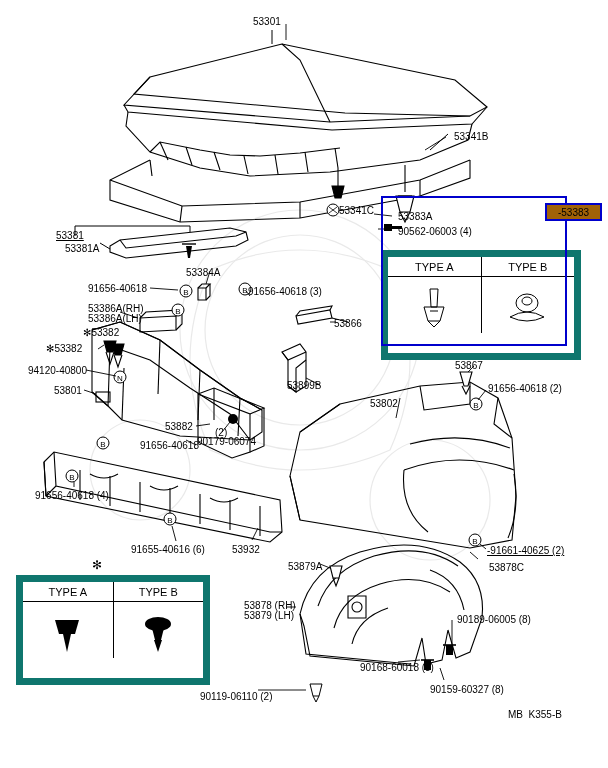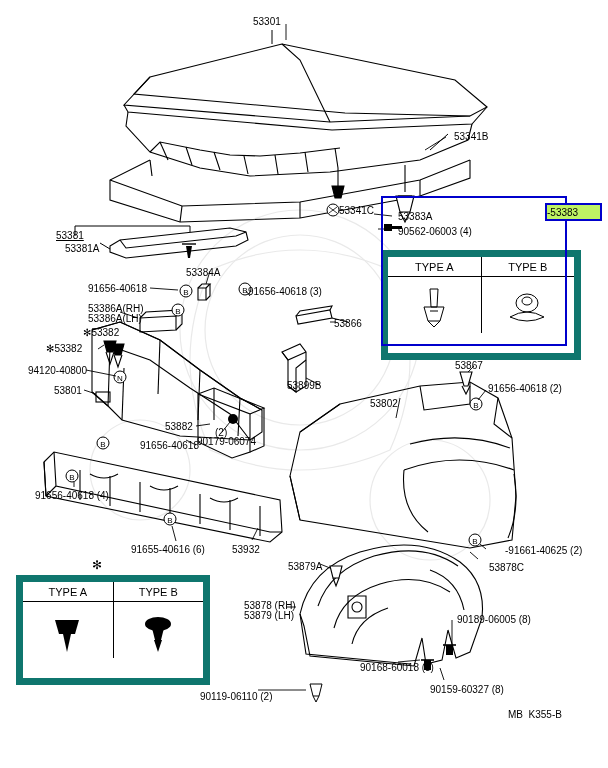--- a/index.html
+++ b/index.html
@@ -40,24 +40,24 @@
   .tbl .body div{flex:1;position:relative;}
   .tbl .body div:first-child{border-right:1px solid #000;}
   .hl{
     position:absolute;
     border:2px solid #0000cc;
     box-sizing:border-box;
   }
   .hlbox{
     position:absolute;
     border:2px solid #0000cc;
-    background:#bef264;
+    background:#a16207;
     box-sizing:border-box;
     font-size:10px;
-    text-align:left;
+    text-align:center;
     line-height:16px;
     color:#000;
   }
 </style>
 </head>
 <body>
 
 <svg id="diagram" viewBox="0 0 608 768">
   <defs>
     <g id="boltHeadB">
@@ -359,21 +359,21 @@
 <div class="lbl" style="left:488px;top:383px;">91656-40618 (2)</div>
 <div class="lbl" style="left:165px;top:421px;">53882</div>
 <div class="lbl" style="left:140px;top:440px;">91656-40618</div>
 <div class="lbl" style="left:215px;top:427px;">(2)</div>
 <div class="lbl" style="left:197px;top:436px;">90179-06074</div>
 <div class="lbl" style="left:370px;top:398px;">53802</div>
 <div class="lbl" style="left:35px;top:490px;">91656-40618 (4)</div>
 <div class="lbl" style="left:131px;top:544px;">91655-40616 (6)</div>
 <div class="lbl" style="left:232px;top:544px;">53932</div>
 <div class="lbl" style="left:288px;top:561px;">53879A</div>
-<div class="lbl" style="left:505px;top:545px;">-91661-40625 (2)</div>
+<div class="lbl" style="left:487px;top:545px;text-decoration:underline;">-91661-40625 (2)</div>
 <div class="lbl" style="left:470px;top:562px;padding-left:19px;">53878C</div>
 <div class="lbl" style="left:244px;top:600px;">53878 (RH)</div>
 <div class="lbl" style="left:244px;top:610px;">53879 (LH)</div>
 <div class="lbl" style="left:457px;top:614px;">90189-06005 (8)</div>
 <div class="lbl" style="left:360px;top:662px;">90168-60018 (3)</div>
 <div class="lbl" style="left:430px;top:684px;">90159-60327 (8)</div>
 <div class="lbl" style="left:200px;top:691px;">90119-06110 (2)</div>
 
 <div class="lbl" style="left:508px;top:709px;font-size:10px;">MB  K355-B</div>
 

